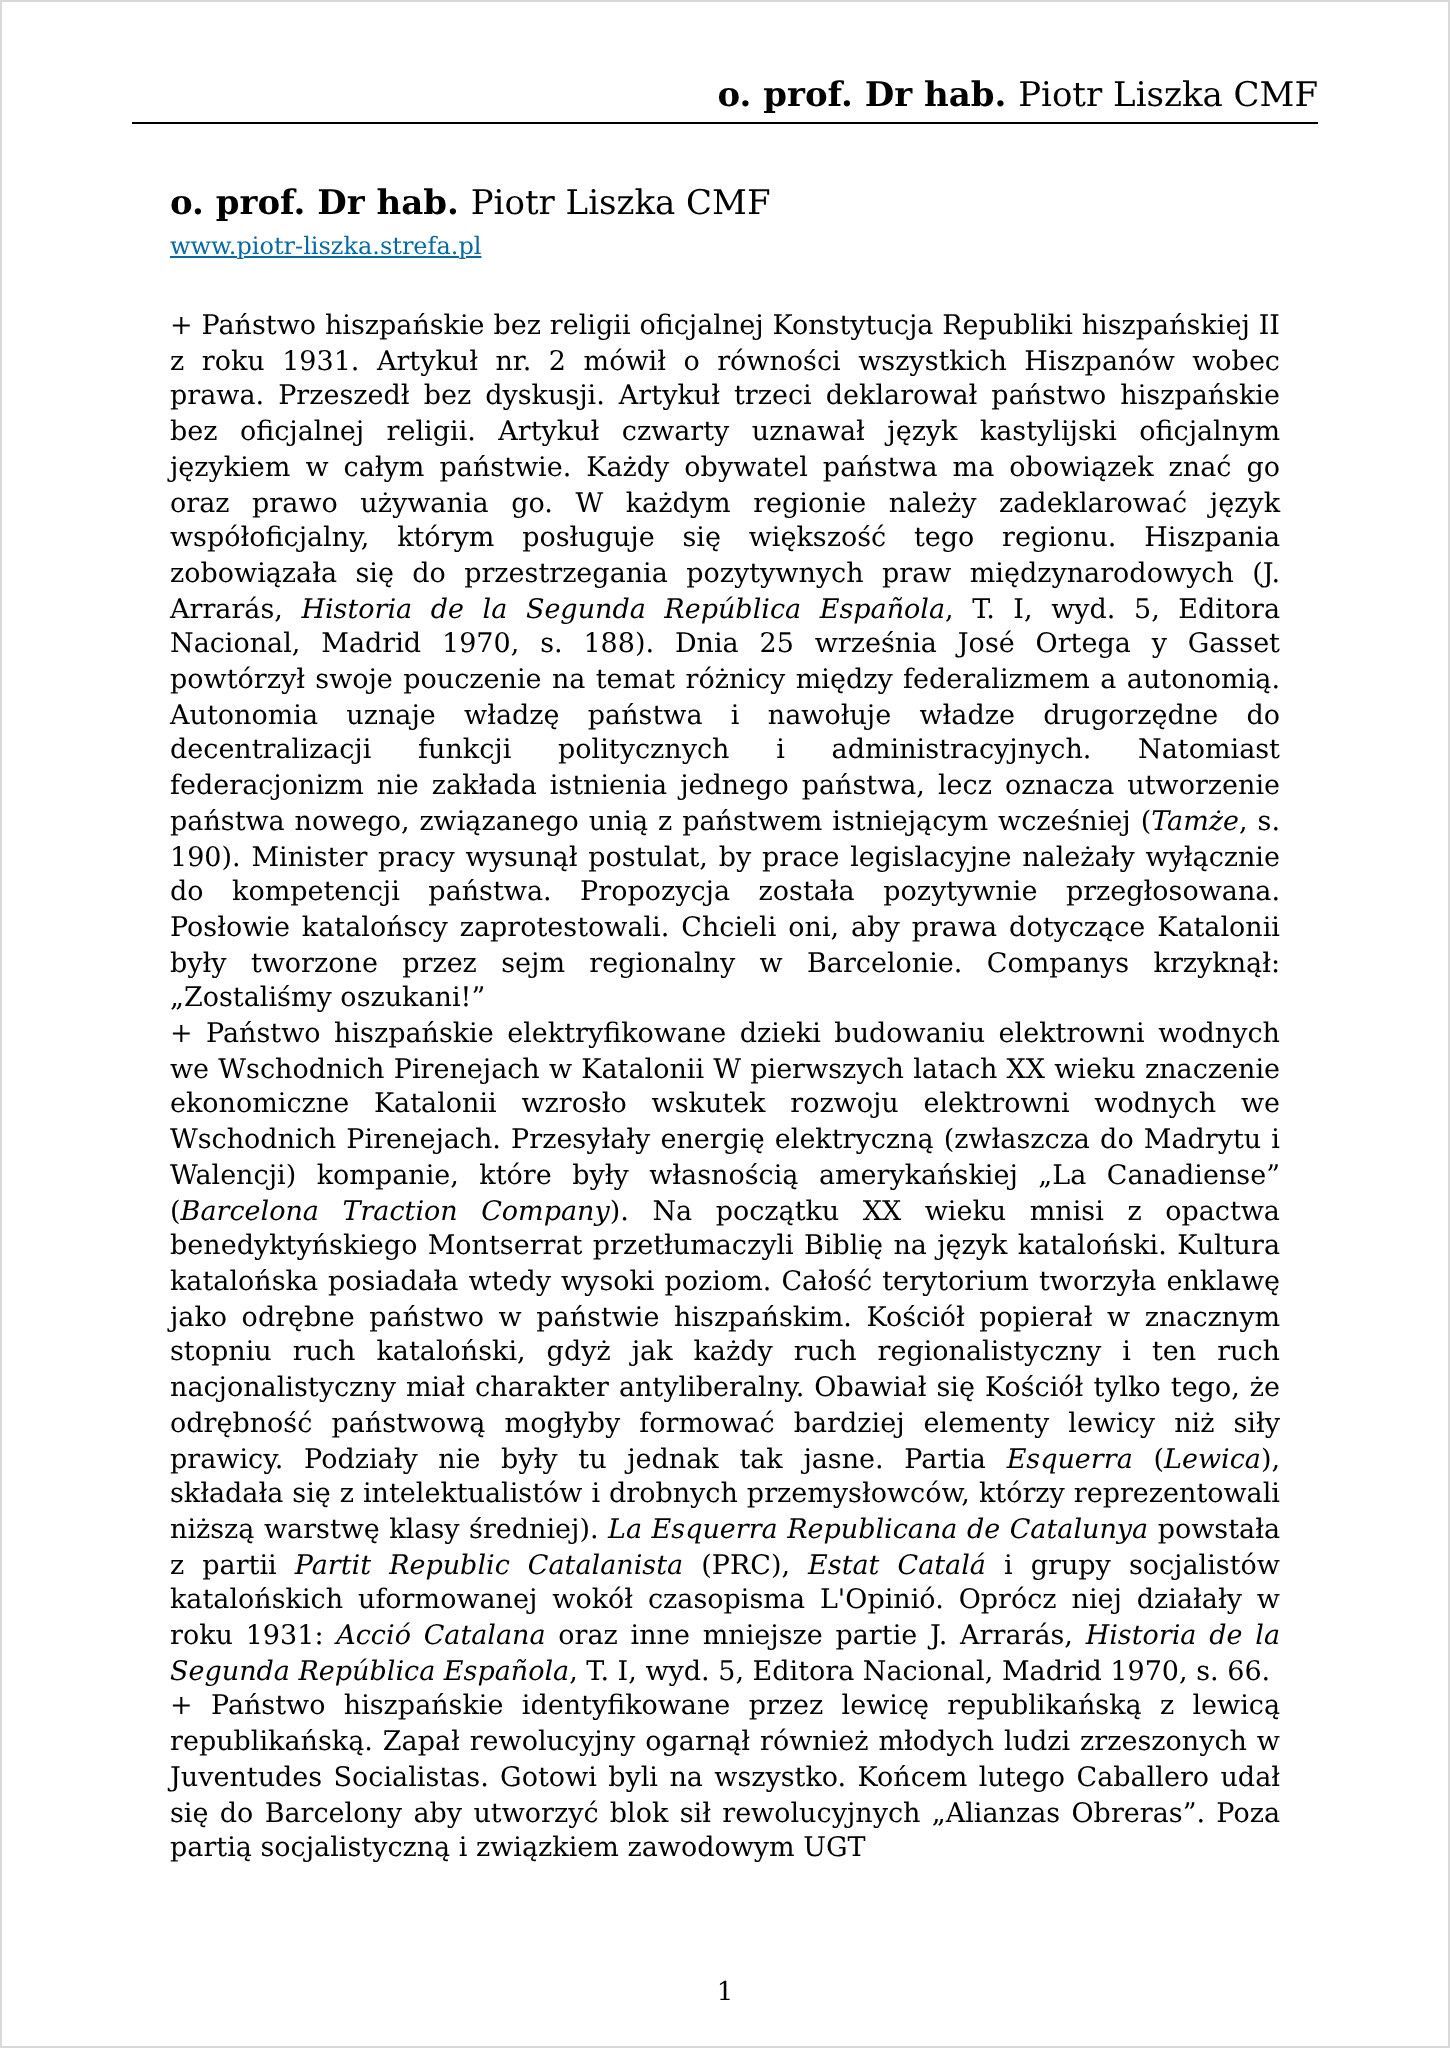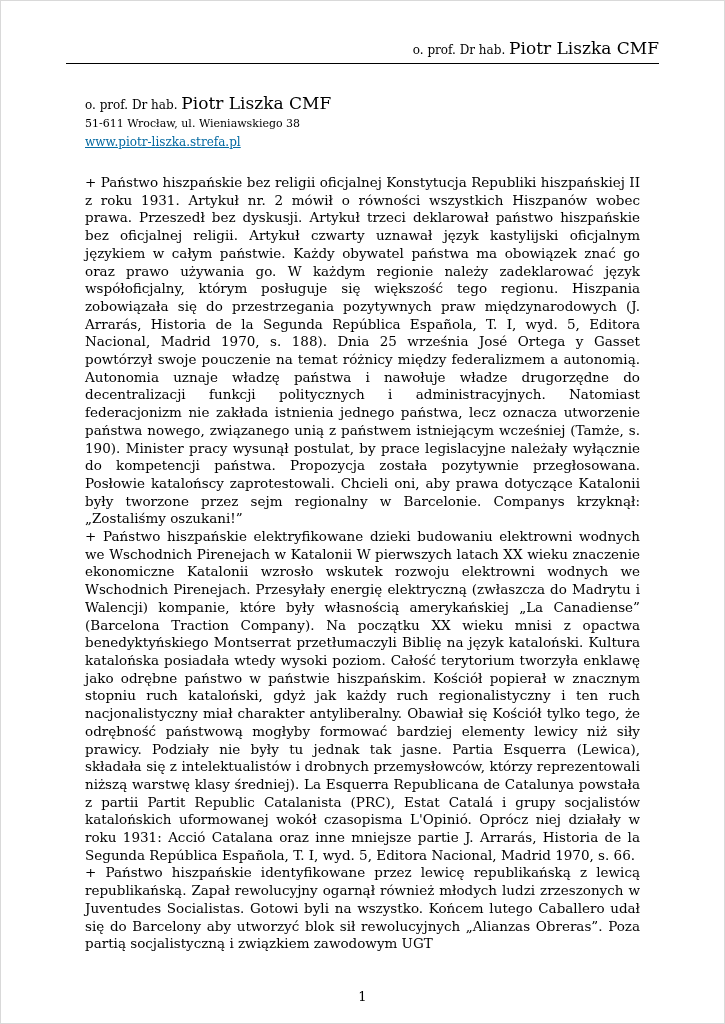--- a/index.html
+++ b/index.html
@@ -11,56 +11,55 @@
   .page {
     position: relative;
     width: 725px; height: 1024px;
     box-sizing: border-box;
     padding: 38px 85px 0 85px;
     background: #ffffff;
     box-shadow: inset 0 0 0 1px #d9d9d9;
     overflow: hidden;
   }
   .running-header { text-align: right; margin-right: -19px; white-space: nowrap; line-height: 20px; }
-  .hdr-small { font-size: 12px; }
+  .hdr-small { font-size: 17px; font-weight: bold; }
   .hdr-large { font-size: 17px; text-align: right; }
   .header-rule { border-top: 1px solid #000; margin: 3px -19px 0 -19px; height: 0; }
   .author-block { margin-top: 30px; }
   .author-name-line { line-height: 19px; white-space: nowrap; }
   .author-address { font-size: 11px; line-height: 14px; margin-top: 2px; }
   .author-link {
     font-size: 12px; line-height: 15px;
     color: #0369a1; text-decoration: underline;
     display: inline-block; margin-top: 4px;
   }
   .body-text {
     margin-top: 24px;
     font-size: 13.5px;
     line-height: 17.7px;
     text-align: justify;
   }
   .para { margin: 0; padding: 0; }
-  .it { }
+  .it { font-style: italic; }
   .page-number {
     position: absolute; left: 0; right: 0; bottom: 20px;
     text-align: center; font-size: 13px;
   }
 </style>
 </head>
 <body>
 
 <div class="page">
 
   <div class="running-header"><span class="hdr-small">o. prof. Dr hab. </span><span class="hdr-large">Piotr Liszka CMF</span></div>
 
   <div class="header-rule"></div>
 
   <div class="author-block">
     <div class="author-name-line"><span class="hdr-small">o. prof. Dr hab. </span><span class="hdr-large">Piotr Liszka CMF</span></div>
-    <div class="author-address">51-611 Wrocław, ul. Wieniawskiego 38</div>
     <a class="author-link" href="#">www.piotr-liszka.strefa.pl</a>
   </div>
 
   <div class="body-text">
 
     <p class="para"><span>+ Państwo hiszpańskie bez religii oficjalnej Konstytucja Republiki hiszpańskiej II z roku 1931. Artykuł nr. 2 mówił o równości wszystkich Hiszpanów wobec prawa. Przeszedł bez dyskusji. Artykuł trzeci deklarował państwo hiszpańskie bez oficjalnej religii. Artykuł czwarty uznawał język kastylijski oficjalnym językiem w całym państwie. Każdy obywatel państwa ma obowiązek znać go oraz prawo używania go. W każdym regionie należy zadeklarować język współoficjalny, którym posługuje się większość tego regionu. Hiszpania zobowiązała się do przestrzegania pozytywnych praw międzynarodowych (J. Arrarás, </span><span class="it">Historia de la Segunda República Española</span><span>, T. I, wyd. 5, Editora Nacional, Madrid 1970, s. 188). Dnia 25 września José Ortega y Gasset powtórzył swoje pouczenie na temat różnicy między federalizmem a autonomią. Autonomia uznaje władzę państwa i nawołuje władze drugorzędne do decentralizacji funkcji politycznych i administracyjnych. Natomiast federacjonizm nie zakłada istnienia jednego państwa, lecz oznacza utworzenie państwa nowego, związanego unią z państwem istniejącym wcześniej (</span><span class="it">Tamże</span><span>, s. 190). Minister pracy wysunął postulat, by prace legislacyjne należały wyłącznie do kompetencji państwa. Propozycja została pozytywnie przegłosowana. Posłowie katalońscy zaprotestowali. Chcieli oni, aby prawa dotyczące Katalonii były tworzone przez sejm regionalny w Barcelonie. Companys krzyknął: „Zostaliśmy oszukani!”</span></p>
 
     <p class="para"><span>+ Państwo hiszpańskie elektryfikowane dzieki budowaniu elektrowni wodnych we Wschodnich Pirenejach w Katalonii W pierwszych latach XX wieku znaczenie ekonomiczne Katalonii wzrosło wskutek rozwoju elektrowni wodnych we Wschodnich Pirenejach. Przesyłały energię elektryczną (zwłaszcza do Madrytu i Walencji) kompanie, które były własnością amerykańskiej „La Canadiense” (</span><span class="it">Barcelona Traction Company</span><span>). Na początku XX wieku mnisi z opactwa benedyktyńskiego Montserrat przetłumaczyli Biblię na język kataloński. Kultura katalońska posiadała wtedy wysoki poziom. Całość terytorium tworzyła enklawę jako odrębne państwo w państwie hiszpańskim. Kościół popierał w znacznym stopniu ruch kataloński, gdyż jak każdy ruch regionalistyczny i ten ruch nacjonalistyczny miał charakter antyliberalny. Obawiał się Kościół tylko tego, że odrębność państwową mogłyby formować bardziej elementy lewicy niż siły prawicy. Podziały nie były tu jednak tak jasne. Partia </span><span class="it">Esquerra</span><span> (</span><span class="it">Lewica</span><span>), składała się z intelektualistów i drobnych przemysłowców, którzy reprezentowali niższą warstwę klasy średniej). </span><span class="it">La Esquerra Republicana de Catalunya</span><span> powstała z partii </span><span class="it">Partit Republic Catalanista</span><span> (PRC), </span><span class="it">Estat Catalá</span><span> i grupy socjalistów katalońskich uformowanej wokół czasopisma L'Opinió. Oprócz niej działały w roku 1931: </span><span class="it">Acció Catalana</span><span> oraz inne mniejsze partie J. Arrarás, </span><span class="it">Historia de la Segunda República Española</span><span>, T. I, wyd. 5, Editora Nacional, Madrid 1970, s. 66.</span></p>
 
     <p class="para"><span>+ Państwo hiszpańskie identyfikowane przez lewicę republikańską z lewicą republikańską. Zapał rewolucyjny ogarnął również młodych ludzi zrzeszonych w Juventudes Socialistas. Gotowi byli na wszystko. Końcem lutego Caballero udał się do Barcelony aby utworzyć blok sił rewolucyjnych „Alianzas Obreras”. Poza partią socjalistyczną i związkiem zawodowym UGT</span></p>

